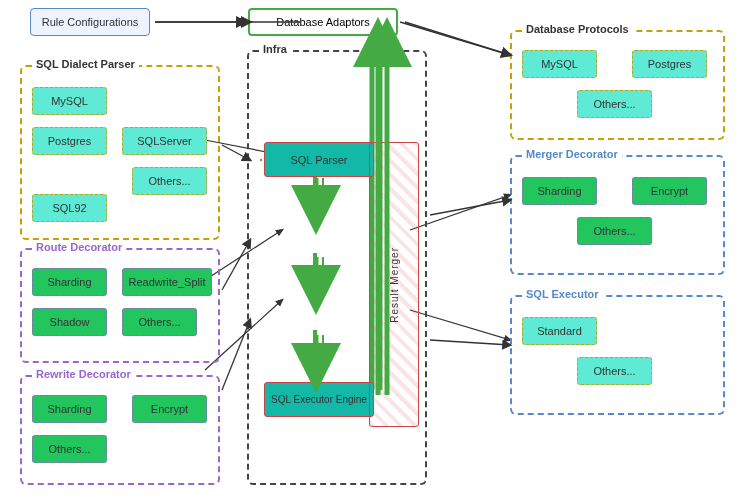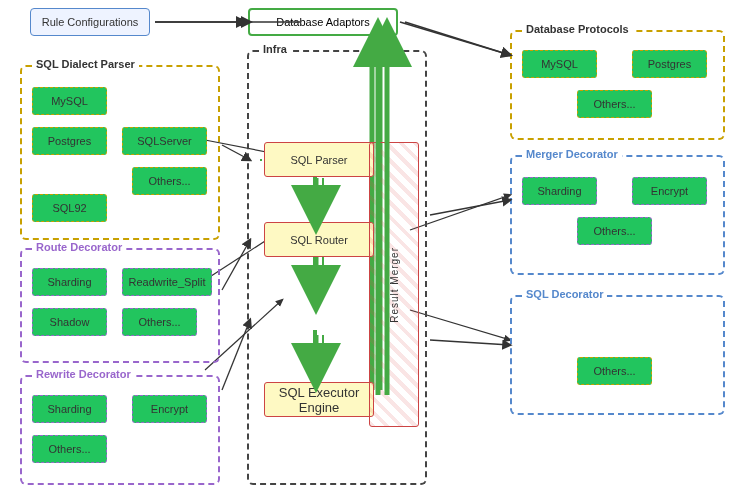--- a/index.html
+++ b/index.html
@@ -28,21 +28,21 @@
       align-items: center;
       justify-content: center;
       text-align: center;
       font-size: 11px;
       font-weight: normal;
     }
 
     
     .item-box {
       border: 1.5px dashed #c8a000;
-      background: #22c55e;
+      background: #5eead4;
       color: #333;
       border-radius: 3px;
     }
 
     
     .item-box-purple {
       border: 1.5px dashed #9966cc;
       background: #22c55e;
       color: #333;
       border-radius: 3px;
@@ -58,21 +58,21 @@
         transparent 10px
       );
       border: 1.5px solid #cc4444;
       color: #333;
       border-radius: 3px;
     }
 
     
     .sql-box {
       border: 1.5px solid #cc4444;
-      background: #fef9c3;
+      background: #14b8a6;
       color: #333;
       border-radius: 3px;
     }
 
     
     .section {
       position: absolute;
       border-radius: 6px;
     }
 
@@ -251,26 +251,23 @@
     </div>
   </div>
 
   <div class="section section-black-dashed" style="left:247px; top:50px; width:180px; height:435px;">
     <span class="section-title" style="color:#333; font-weight:bold;">Infra</span>
 
     <div class="box sql-box" style="left:15px; top:90px; width:110px; height:35px;">
       <span>SQL Parser</span>
     </div>
 
-    <div class="box sql-box" style="left:15px; top:170px; width:110px; height:35px;">
-      <span>SQL Router</span>
-    </div>
-
-
-    <div class="box sql-box" style="left:15px; top:330px; width:110px; height:35px; font-size:13px;">
+
+
+    <div class="box sql-box" style="left:15px; top:330px; width:110px; height:35px; font-size:10px;">
       <span>SQL Executor Engine</span>
     </div>
 
     <div class="box hatched-box" style="left:120px; top:90px; width:50px; height:285px; font-size:10px; writing-mode: vertical-rl; text-orientation: mixed; letter-spacing:1px;">
       <span style="transform: rotate(180deg); display:inline-block;">Result Merger</span>
     </div>
   </div>
 
   <div class="section section-yellow" style="left:510px; top:30px; width:215px; height:110px;">
     <span class="section-title section-title-yellow">Database Protocols</span>
@@ -298,22 +295,25 @@
     <div class="box item-box-purple" style="left:120px; top:20px; width:75px; height:28px;">
       <span>Encrypt</span>
     </div>
 
     <div class="box item-box-purple" style="left:65px; top:60px; width:75px; height:28px;">
       <span>Others...</span>
     </div>
   </div>
 
   <div class="section section-blue-dashed" style="left:510px; top:295px; width:215px; height:120px;">
-    <span class="section-title section-title-blue" style="font-weight:bold;">SQL Decorator</span>
-
+    <span class="section-title section-title-blue" style="font-weight:bold;">SQL Executor</span>
+
+    <div class="box item-box" style="left:10px; top:20px; width:75px; height:28px;">
+      <span>Standard</span>
+    </div>
 
 
     <div class="box item-box" style="left:65px; top:60px; width:75px; height:28px;">
       <span>Others...</span>
     </div>
   </div>
 
   <svg style="position:absolute;top:0;left:0;width:741px;height:501px;pointer-events:none;">
     <defs>
       <marker id="mh-green" markerWidth="10" markerHeight="10" refX="5" refY="5" orient="auto">

